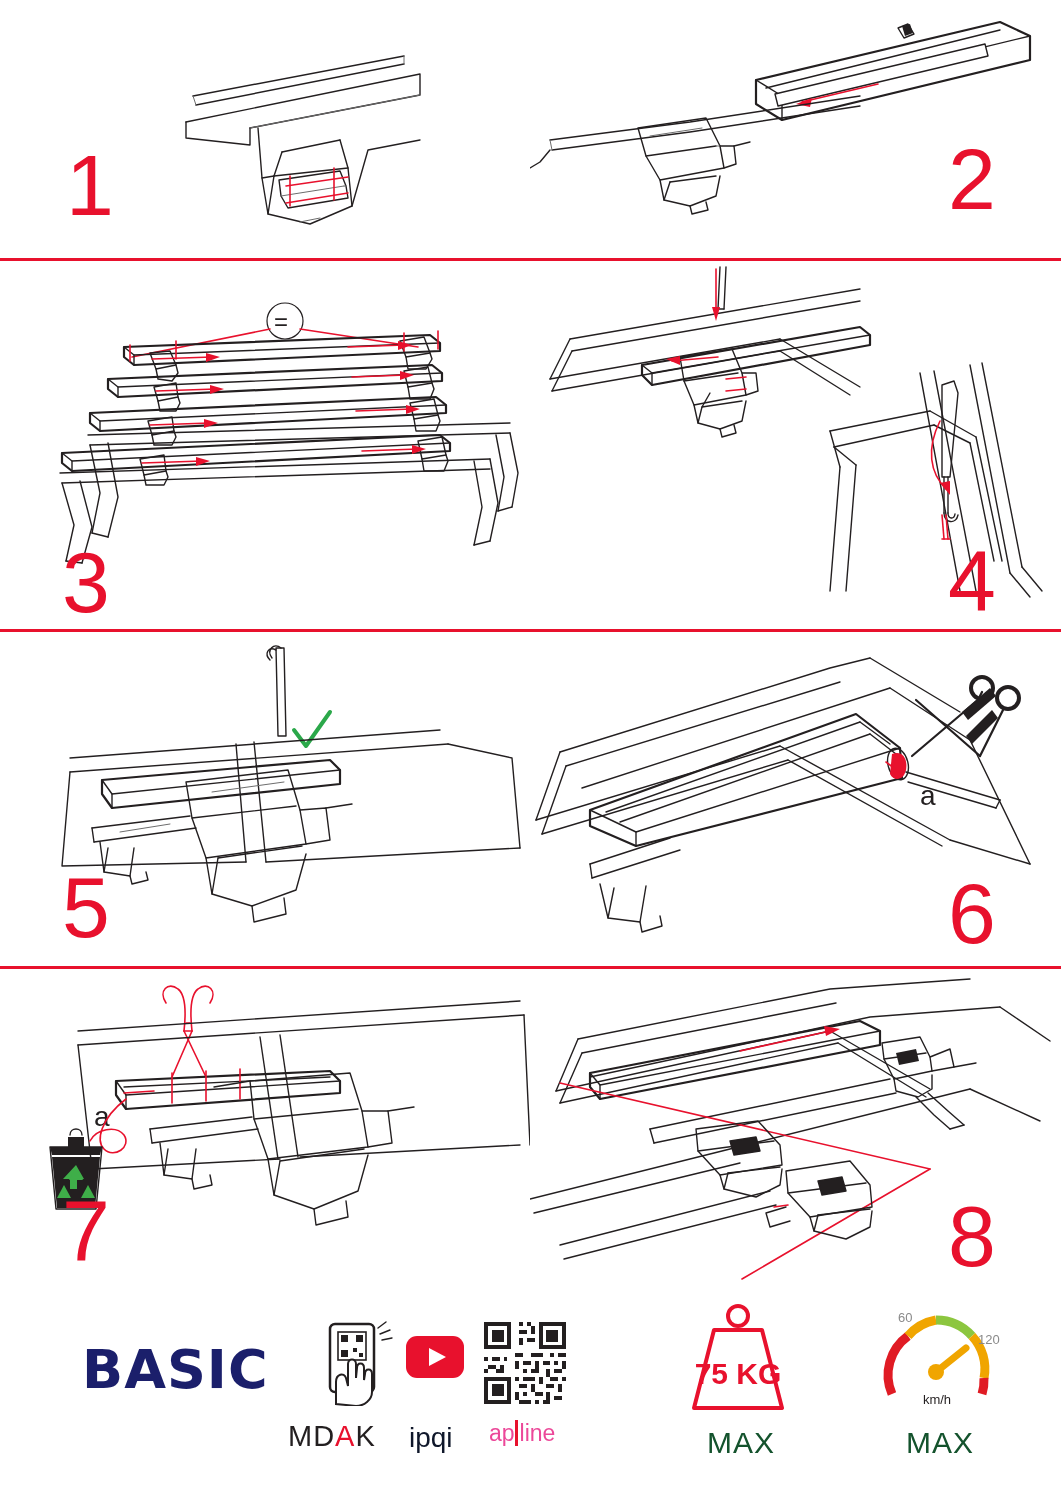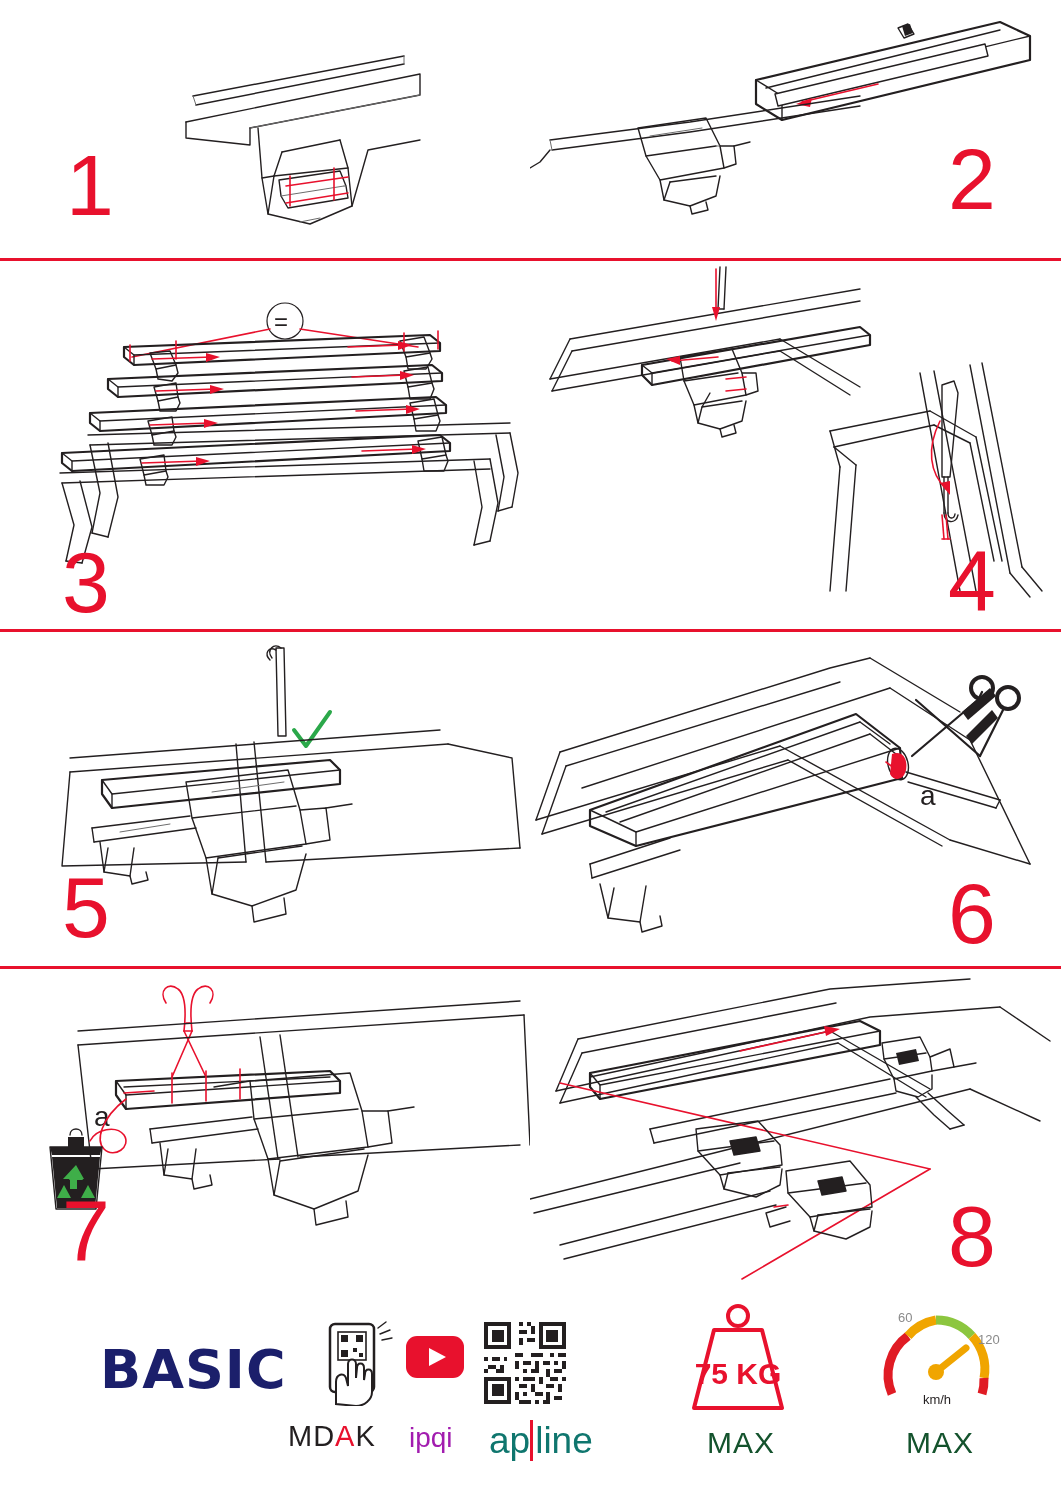--- a/index.html
+++ b/index.html
@@ -50,21 +50,20 @@
   }
   .brand-basic {
     position: absolute;
     left: 82px;
     top: 48px;
     font-family: "DejaVu Sans", sans-serif;
     font-size: 54px;
     font-weight: bold;
     letter-spacing: 1px;
     color: #1b1f6b;
-    margin-left: 18px;
   }
   .brand-accessory {
     position: absolute;
     left: 74px;
     top: 126px;
     font-family: "DejaVu Sans", sans-serif;
     font-size: 29px;
     font-weight: bold;
     color: #1b1f6b;
   }
@@ -83,30 +82,30 @@
   }
   .logo-mdak .a {
     color: #e8112d;
   }
   .logo-ipqi {
     position: absolute;
     left: 409px;
     top: 132px;
     font-family: "Liberation Sans", sans-serif;
     font-size: 28px;
-    color: #a21caf;
+    color: #0f172a;
     font-weight: 300;
   }
   .logo-apline {
     position: absolute;
     left: 489px;
     top: 130px;
     font-family: "Liberation Sans", sans-serif;
-    font-size: 37px;
-    color: #0f766e;
+    font-size: 23px;
+    color: #ec4899;
     font-weight: 300;
     text-align: center;
   }
   .logo-apline .l {
     border-left: 3px solid #e8112d;
     padding-left: 2px;
   }
   .max-label {
     position: absolute;
     font-family: "Liberation Sans", sans-serif;

